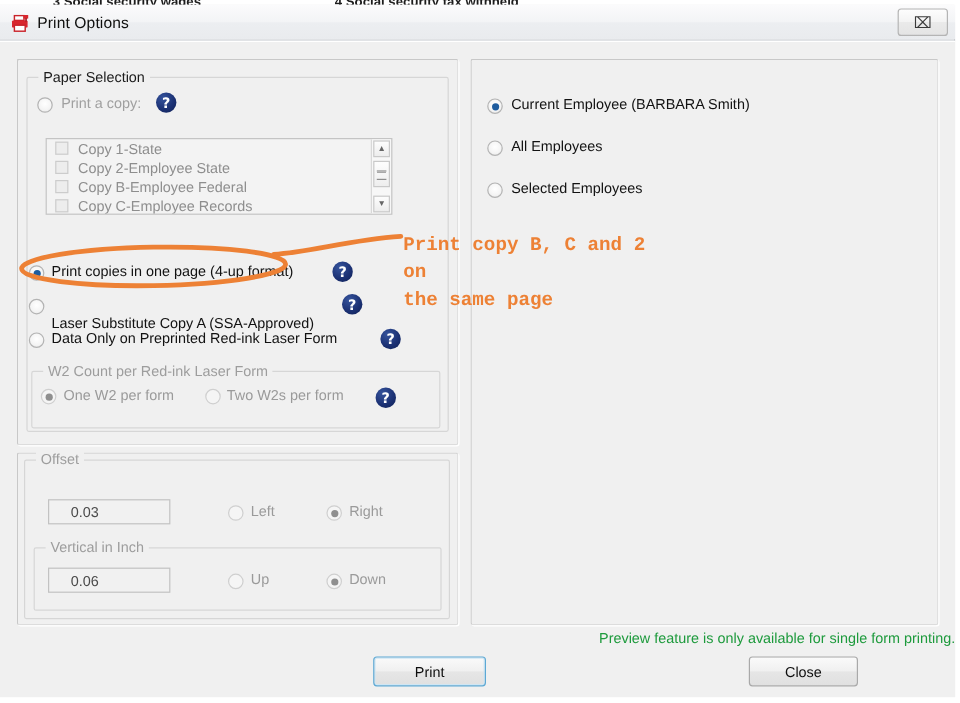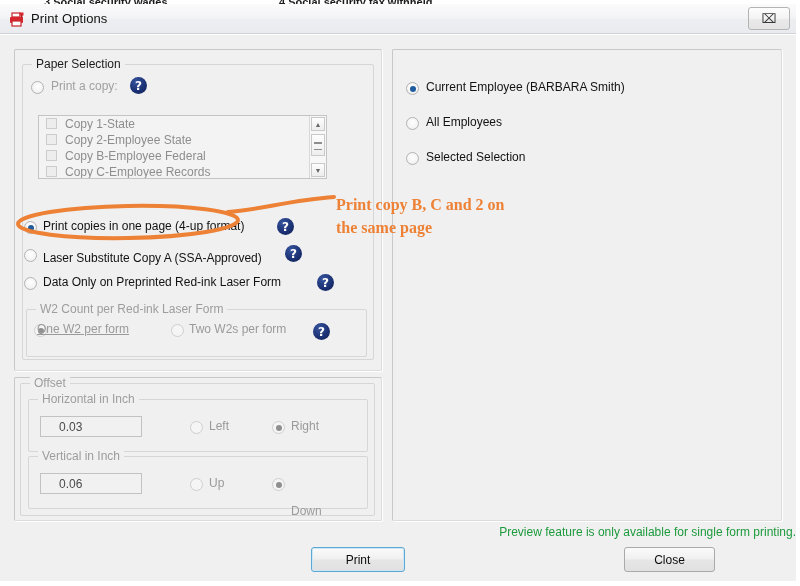--- a/index.html
+++ b/index.html
@@ -307,21 +307,21 @@
   #annot-svg {
     position: absolute;
     left: 0; top: 0;
     width: 800px; height: 586px;
     pointer-events: none;
   }
   #annot-text {
     position: absolute;
     left: 336px; top: 193px;
     width: 230px;
-    font-family: Liberation Serif, serif;
+    font-family: Liberation Mono, monospace;
     font-size: 16px;
     font-weight: bold;
     color: #ed8135;
     line-height: 23px;
   }
 </style>
 </head>
 <body>
 
 <div id="backdrop">
@@ -384,70 +384,67 @@
         <div id="sb-thumb"></div>
         <div class="sb-btn" id="sb-down">▼</div>
       </div>
     </div>
 
     <div class="radio checked" style="left:24px; top:186px;"></div>
     <div class="rlabel" style="left:43px; top:184px;">Print copies in one page (4-up format)</div>
     <div class="help" style="left:277px; top:183px;">?</div>
 
     <div class="radio" style="left:24px; top:214px;"></div>
-    <div class="rlabel" style="left:43px; top:216px;">Laser Substitute Copy A (SSA-Approved)</div>
+    <div class="rlabel" style="left:43px; top:227px;">Laser Substitute Copy A (SSA-Approved)</div>
     <div class="help" style="left:285px; top:210px;">?</div>
 
     <div class="radio" style="left:24px; top:242px;"></div>
     <div class="rlabel" style="left:43px; top:240px;">Data Only on Preprinted Red-ink Laser Form</div>
     <div class="help" style="left:317px; top:239px;">?</div>
 
     <div class="groupbox" style="left:26px; top:274px; width:341px; height:48px;">
       <span class="gb-title dim">W2 Count per Red-ink Laser Form</span>
     </div>
     <div class="radio disabled checked" style="left:34px; top:289px;"></div>
-    <div class="rlabel dim2" style="left:37px; top:287px;text-decoration:underline;">One W2 per form</div>
+    <div class="rlabel dim2" style="left:53px; top:287px;">One W2 per form</div>
     <div class="radio disabled" style="left:171px; top:289px;"></div>
     <div class="rlabel dim2" style="left:189px; top:287px;">Two W2s per form</div>
     <div class="help" style="left:313px; top:288px;">?</div>
 
     <div class="panel" id="panel-left-bot"></div>
 
     <div class="groupbox" style="left:20px; top:348px; width:355px; height:133px;">
       <span class="gb-title dim">Offset</span>
     </div>
 
-    <div class="groupbox" style="left:28px; top:364px; width:340px; height:53px;">
-      <span class="gb-title dim">Horizontal in Inch</span>
-    </div>
     <div class="textinput" style="left:40px; top:381px; width:102px;">0.03</div>
     <div class="radio disabled" style="left:190px; top:386px;"></div>
     <div class="rlabel dim2" style="left:209px; top:384px;">Left</div>
     <div class="radio disabled checked" style="left:272px; top:386px;"></div>
     <div class="rlabel dim2" style="left:291px; top:384px;">Right</div>
 
     <div class="groupbox" style="left:28px; top:421px; width:340px; height:53px;">
       <span class="gb-title dim">Vertical in Inch</span>
     </div>
     <div class="textinput" style="left:40px; top:438px; width:102px;">0.06</div>
     <div class="radio disabled" style="left:190px; top:443px;"></div>
     <div class="rlabel dim2" style="left:209px; top:441px;">Up</div>
     <div class="radio disabled checked" style="left:272px; top:443px;"></div>
-    <div class="rlabel dim2" style="left:291px; top:441px;margin-top:28px;">Down</div>
+    <div class="rlabel dim2" style="left:291px; top:441px;">Down</div>
 
     <div class="panel" id="panel-right"></div>
 
     <div class="radio checked" style="left:406px; top:47px;"></div>
     <div class="rlabel" style="left:426px; top:45px;">Current Employee (BARBARA Smith)</div>
 
     <div class="radio" style="left:406px; top:82px;"></div>
     <div class="rlabel" style="left:426px; top:80px;">All Employees</div>
 
     <div class="radio" style="left:406px; top:117px;"></div>
-    <div class="rlabel" style="left:426px; top:115px;">Selected Selection</div>
+    <div class="rlabel" style="left:426px; top:115px;">Selected Employees</div>
 
     <div id="preview-note">Preview feature is only available for single form printing.</div>
 
     <div class="btn" id="btn-print">Print</div>
     <div class="btn" id="btn-close">Close</div>
 
   </div>
 </div>
 
 <svg id="annot-svg" viewBox="0 0 800 586">

